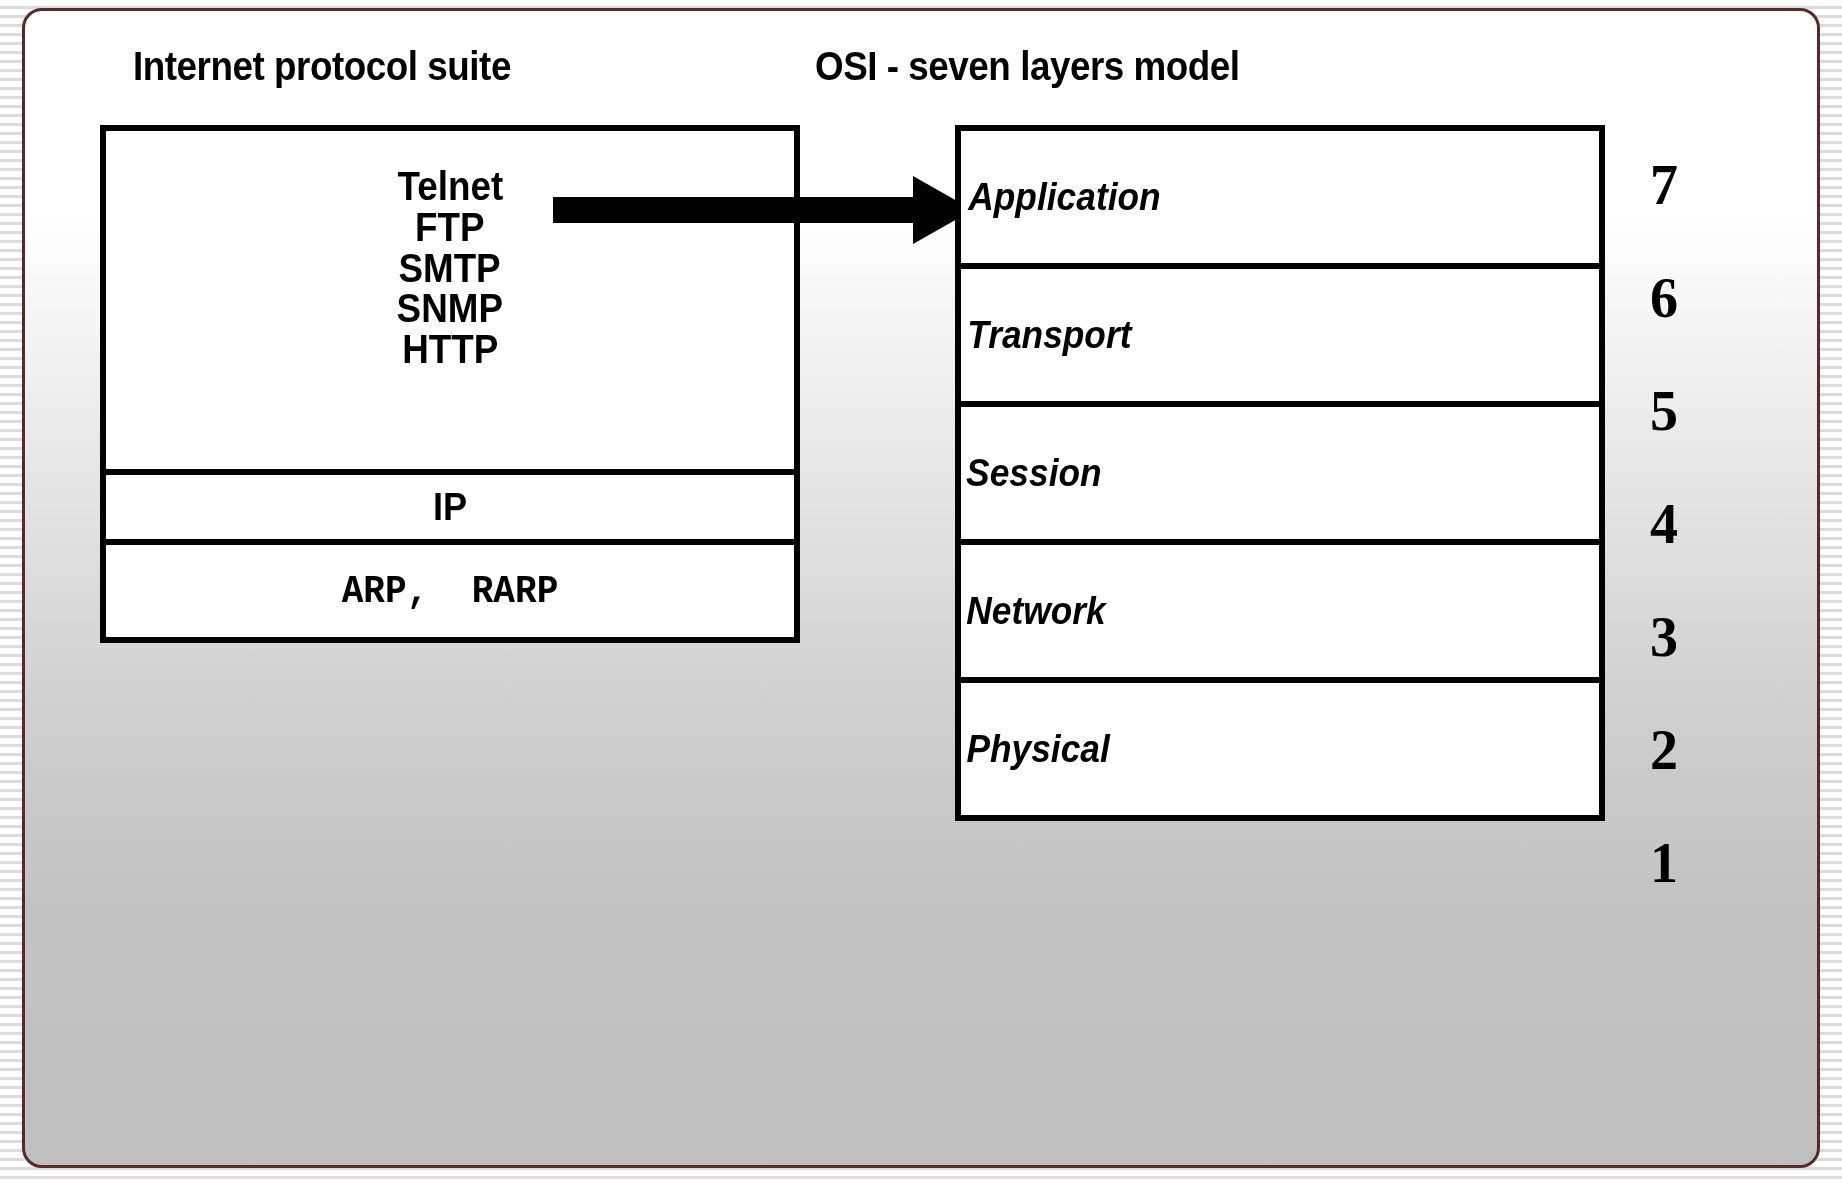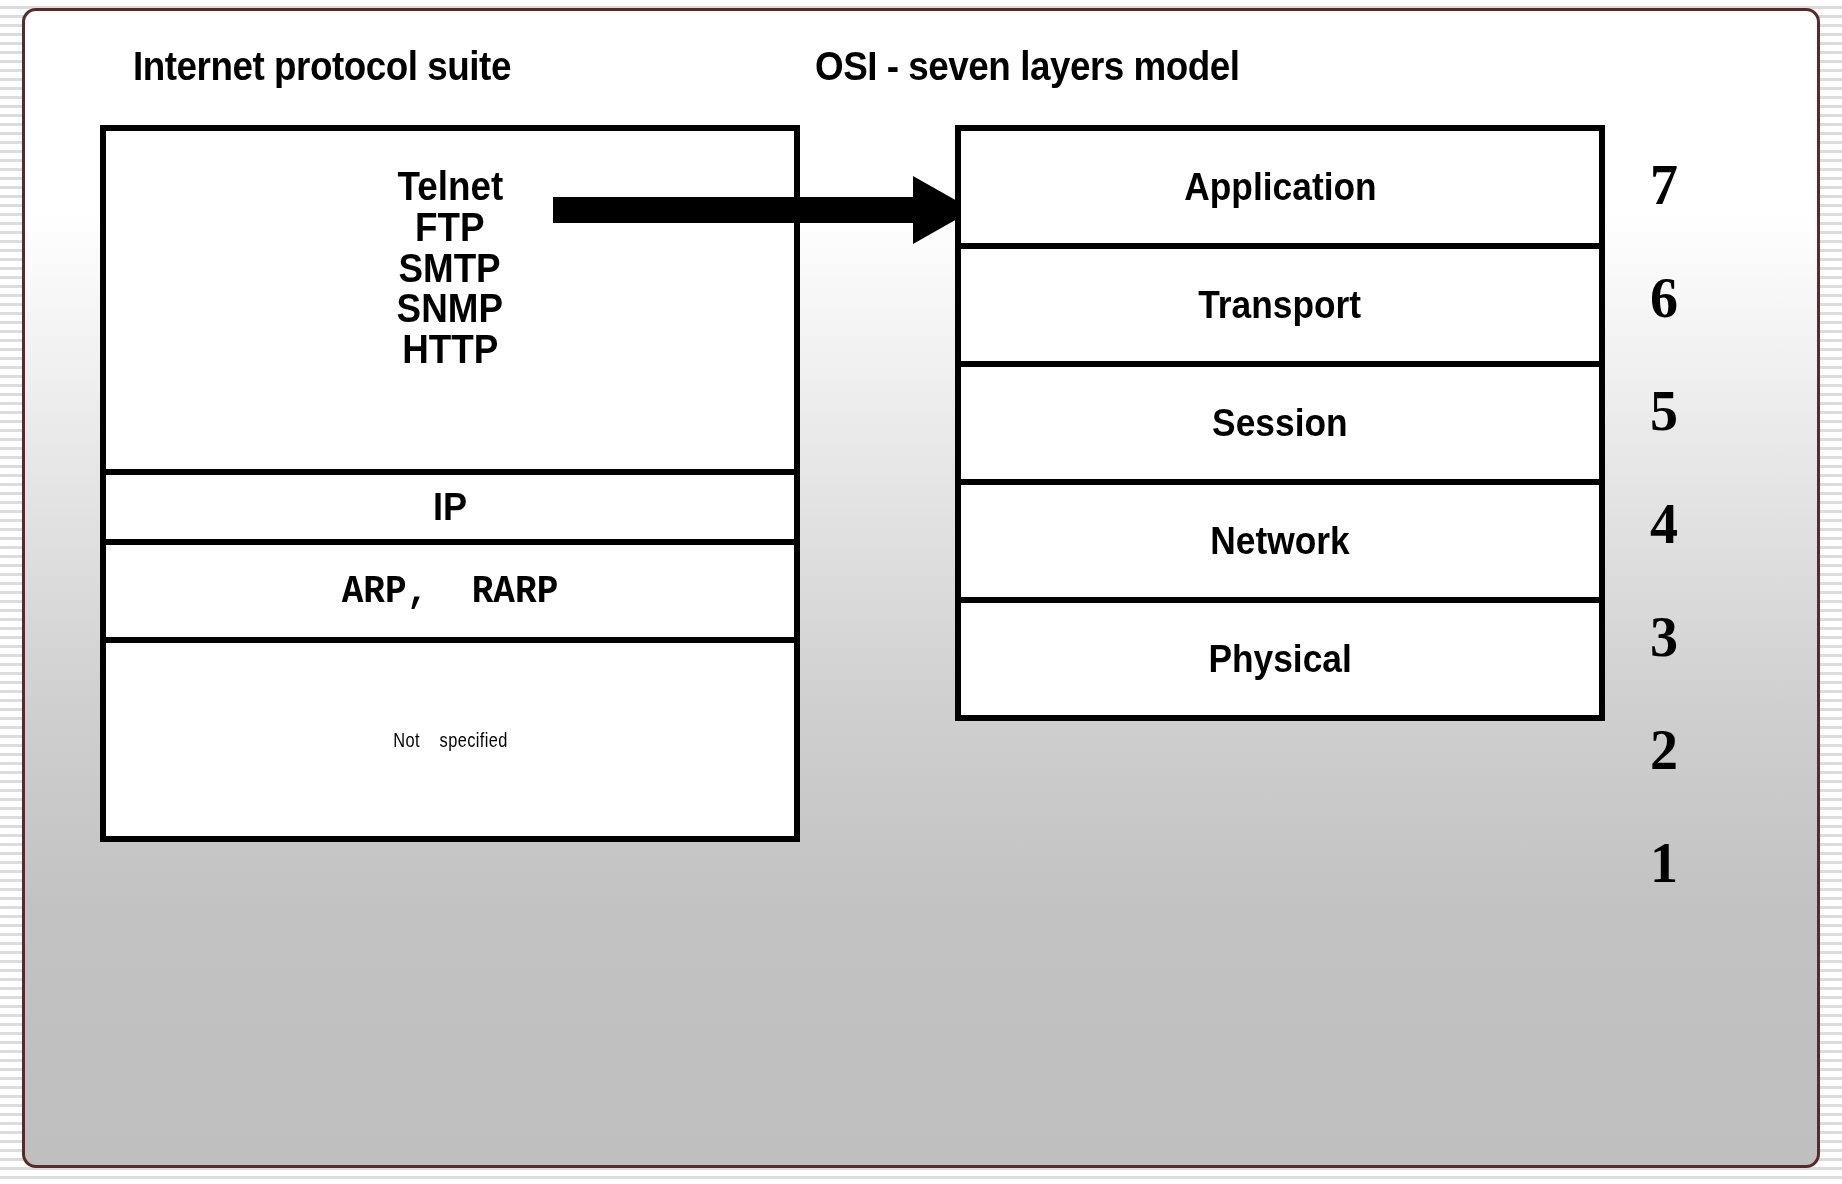--- a/index.html
+++ b/index.html
@@ -10,21 +10,21 @@
     position:relative;
   }
   
   #backdrop{
     position:absolute;inset:0;
     background:repeating-linear-gradient(to bottom,#ffffff 0px,#ffffff 6px,#dcdcdc 6px,#dcdcdc 9px);
   }
   
   #slide{
     position:absolute;left:22px;top:8px;width:1798px;height:1160px;
-    border:3px solid #5a2a2a;border-radius:14px;
+    border:3px solid #5a2a2a;border-radius:20px;
     background:linear-gradient(to bottom,#ffffff 0px,#ffffff 200px,#e9e9e9 430px,#cfcfcf 700px,#c2c2c2 900px,#bfbfbf 1160px);
     box-sizing:border-box;overflow:hidden;
   }
   
   .col-title{
     position:absolute;font-weight:bold;color:#000;
     font-size:40px;letter-spacing:-0.5px;white-space:nowrap;
     transform:scaleX(0.92);transform-origin:left center;
   }
   #title-left{left:108px;top:33px;}
@@ -66,22 +66,22 @@
   #arrow-head{
     position:absolute;left:360px;top:-21px;width:0;height:0;
     border-top:34px solid transparent;border-bottom:34px solid transparent;
     border-left:60px solid #000;
   }
 
   
   #osi-stack{position:absolute;left:930px;top:114px;width:650px;}
   .obox{
     border:6px solid #000;background:#fff;box-sizing:border-box;
-    display:flex;align-items:center;justify-content:center;
-    margin-top:-6px;height:124px;
+    display:flex;align-items:center;justify-content:flex-start;
+    margin-top:-6px;height:144px;font-style:italic;
   }
   .obox:first-child{margin-top:0;}
   .obox-label{
     font-weight:bold;font-size:38px;color:#000;
     transform:scaleX(0.93);white-space:nowrap;
   }
 
   
   #osi-numbers{position:absolute;left:1625px;top:114px;width:120px;}
   .onum{
@@ -117,23 +117,20 @@
 
 
     <div class="lbox" id="box-ip">
       <span class="lbox-label">IP</span>
     </div>
 
     <div class="lbox" id="box-arp">
       <span class="lbox-label">ARP,  RARP</span>
     </div>
 
-    <div class="lbox" id="box-notspec">
-      <span id="notspec-label">Not    specified</span>
-    </div>
   </div>
 
   <div id="arrow">
     <div id="arrow-shaft"></div>
     <div id="arrow-head"></div>
   </div>
 
   <div id="osi-stack">
     <div class="obox">
         <span class="obox-label">Application</span>

